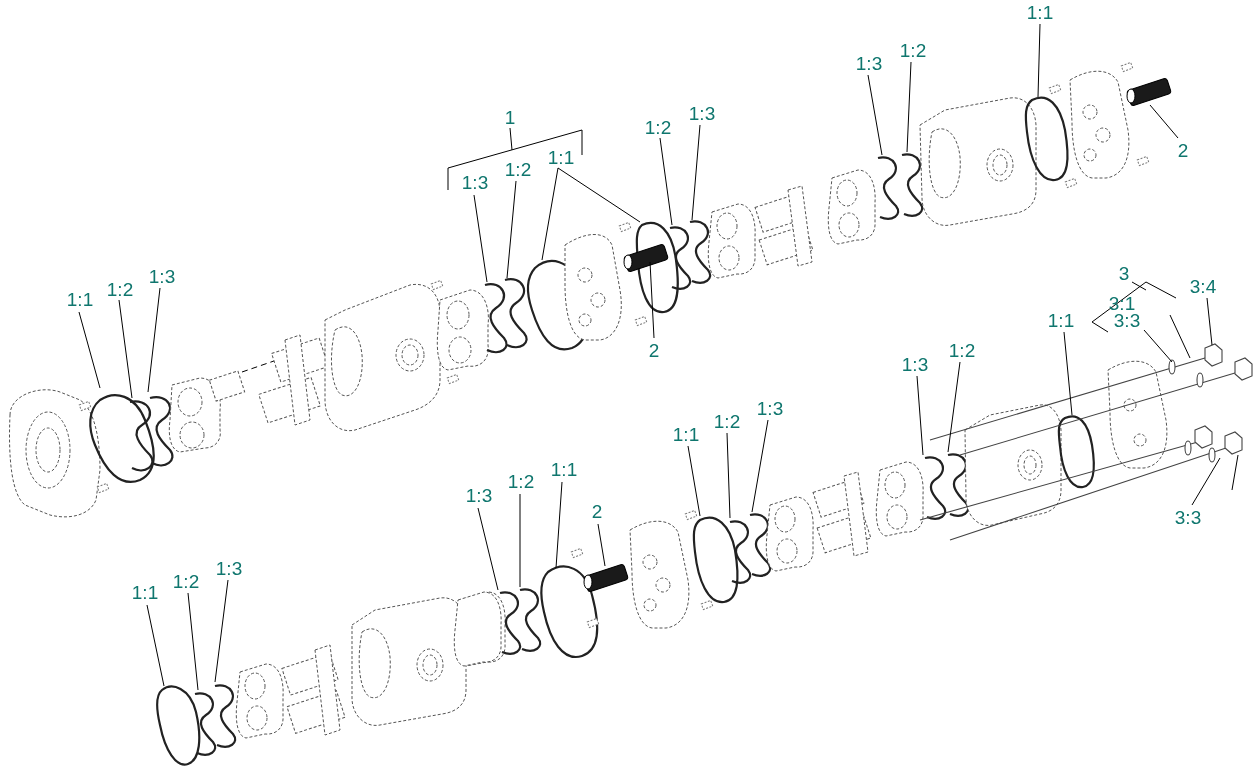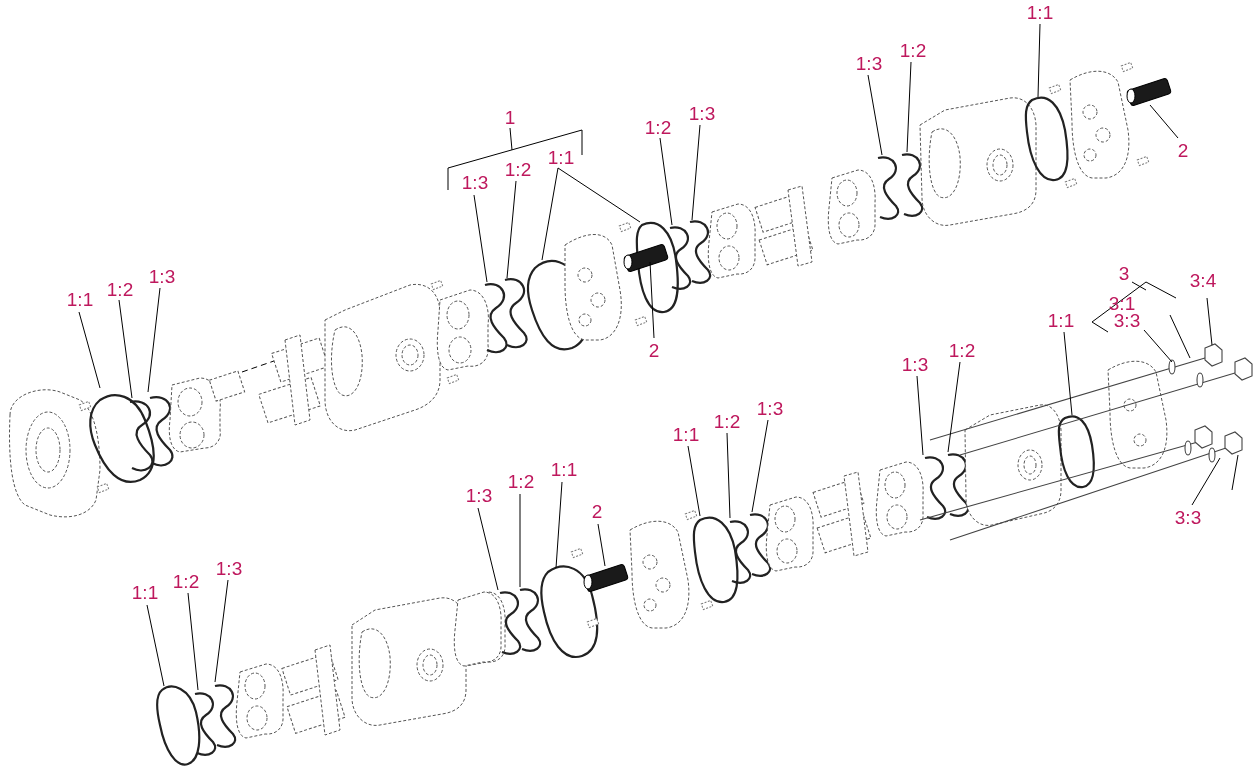--- a/index.html
+++ b/index.html
@@ -1,18 +1,18 @@
 <!DOCTYPE html>
 <html><head>
 <meta charset="utf-8">
 <style>
   html, body { margin:0; padding:0; background:#ffffff; }
   body { width:1258px; height:776px; overflow:hidden; position:relative; font-family:"Liberation Sans", sans-serif; }
   #diagram { position:absolute; left:0; top:0; width:1258px; height:776px; }
-  .lbl { position:absolute; font-family:"Liberation Sans", sans-serif; font-size:19px; color:#be185d; line-height:1; white-space:nowrap; transform:translate(-50%, 0); }
+  .lbl { position:absolute; font-family:"Liberation Sans", sans-serif; font-size:19px; color:#0f766e; line-height:1; white-space:nowrap; transform:translate(-50%, 0); }
   svg .part { fill:#fff; stroke:#555; stroke-width:1; stroke-dasharray:3 2; }
   svg .ring { fill:none; stroke:#222; stroke-width:2.2; }
   svg .leader { stroke:#000; stroke-width:1; fill:none; }
   svg .shaft { fill:#1a1a1a; stroke:#000; stroke-width:1; }
   svg .pin { fill:#fff; stroke:#777; stroke-width:1; stroke-dasharray:2 1.5; }
   svg .bolt { fill:#fff; stroke:#444; stroke-width:1.1; }
 </style>
 </head>
 <body>
 
@@ -291,21 +291,21 @@
   <span class="lbl" style="left:654px;top:341px">2</span>
   <span class="lbl" style="left:658px;top:118px">1:2</span>
   <span class="lbl" style="left:702px;top:104px">1:3</span>
 
   <span class="lbl" style="left:869px;top:54px">1:3</span>
   <span class="lbl" style="left:913px;top:41px">1:2</span>
   <span class="lbl" style="left:1040px;top:3px">1:1</span>
   <span class="lbl" style="left:1183px;top:141px">2</span>
 
   <span class="lbl" style="left:1124px;top:264px">3</span>
-  <span class="lbl" style="left:1203px;top:271px">3:4</span>
+  <span class="lbl" style="left:1203px;top:277px">3:4</span>
   <span class="lbl" style="left:1122px;top:294px">3:1</span>
   <span class="lbl" style="left:1127px;top:311px">3:3</span>
   <span class="lbl" style="left:1061px;top:311px">1:1</span>
   <span class="lbl" style="left:915px;top:355px">1:3</span>
   <span class="lbl" style="left:962px;top:341px">1:2</span>
   <span class="lbl" style="left:1188px;top:508px">3:3</span>
   <span class="lbl" style="left:1296px;top:493px">3:2</span>
 
   <span class="lbl" style="left:479px;top:486px">1:3</span>
   <span class="lbl" style="left:521px;top:472px">1:2</span>

